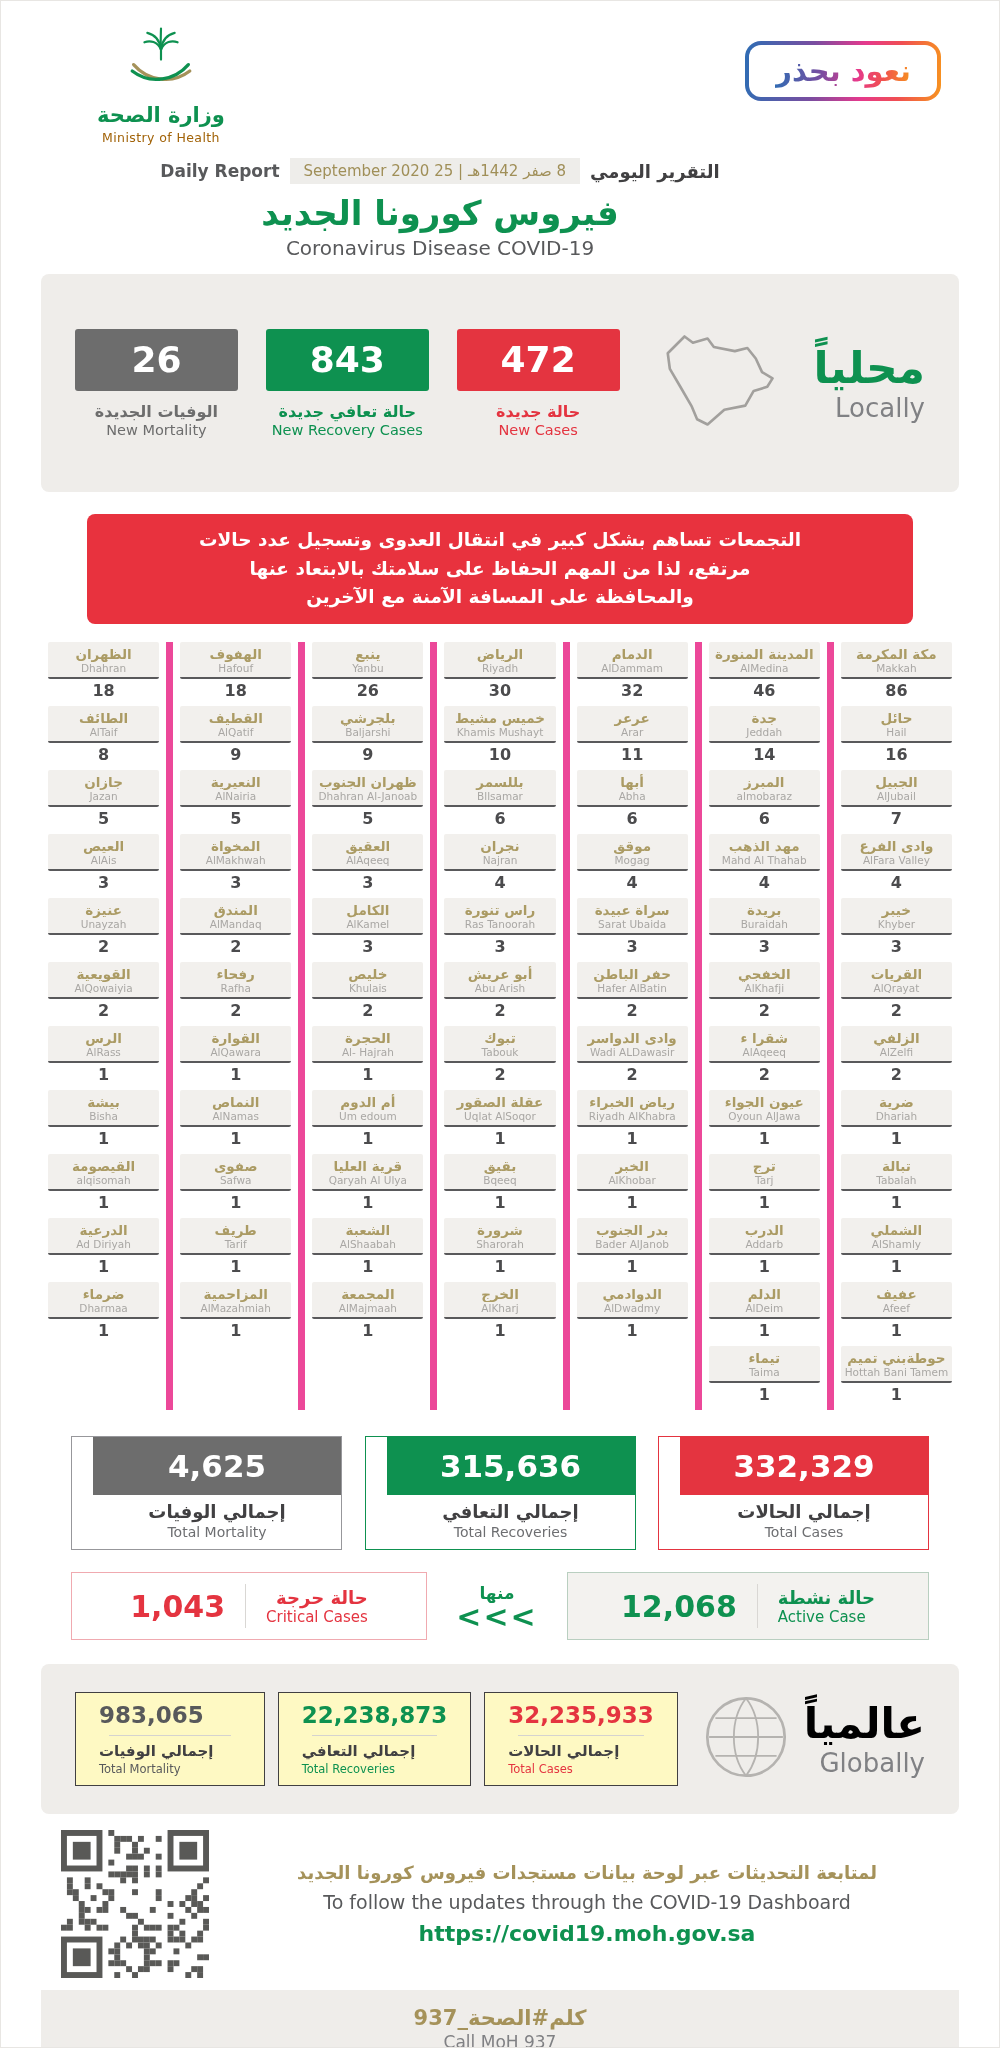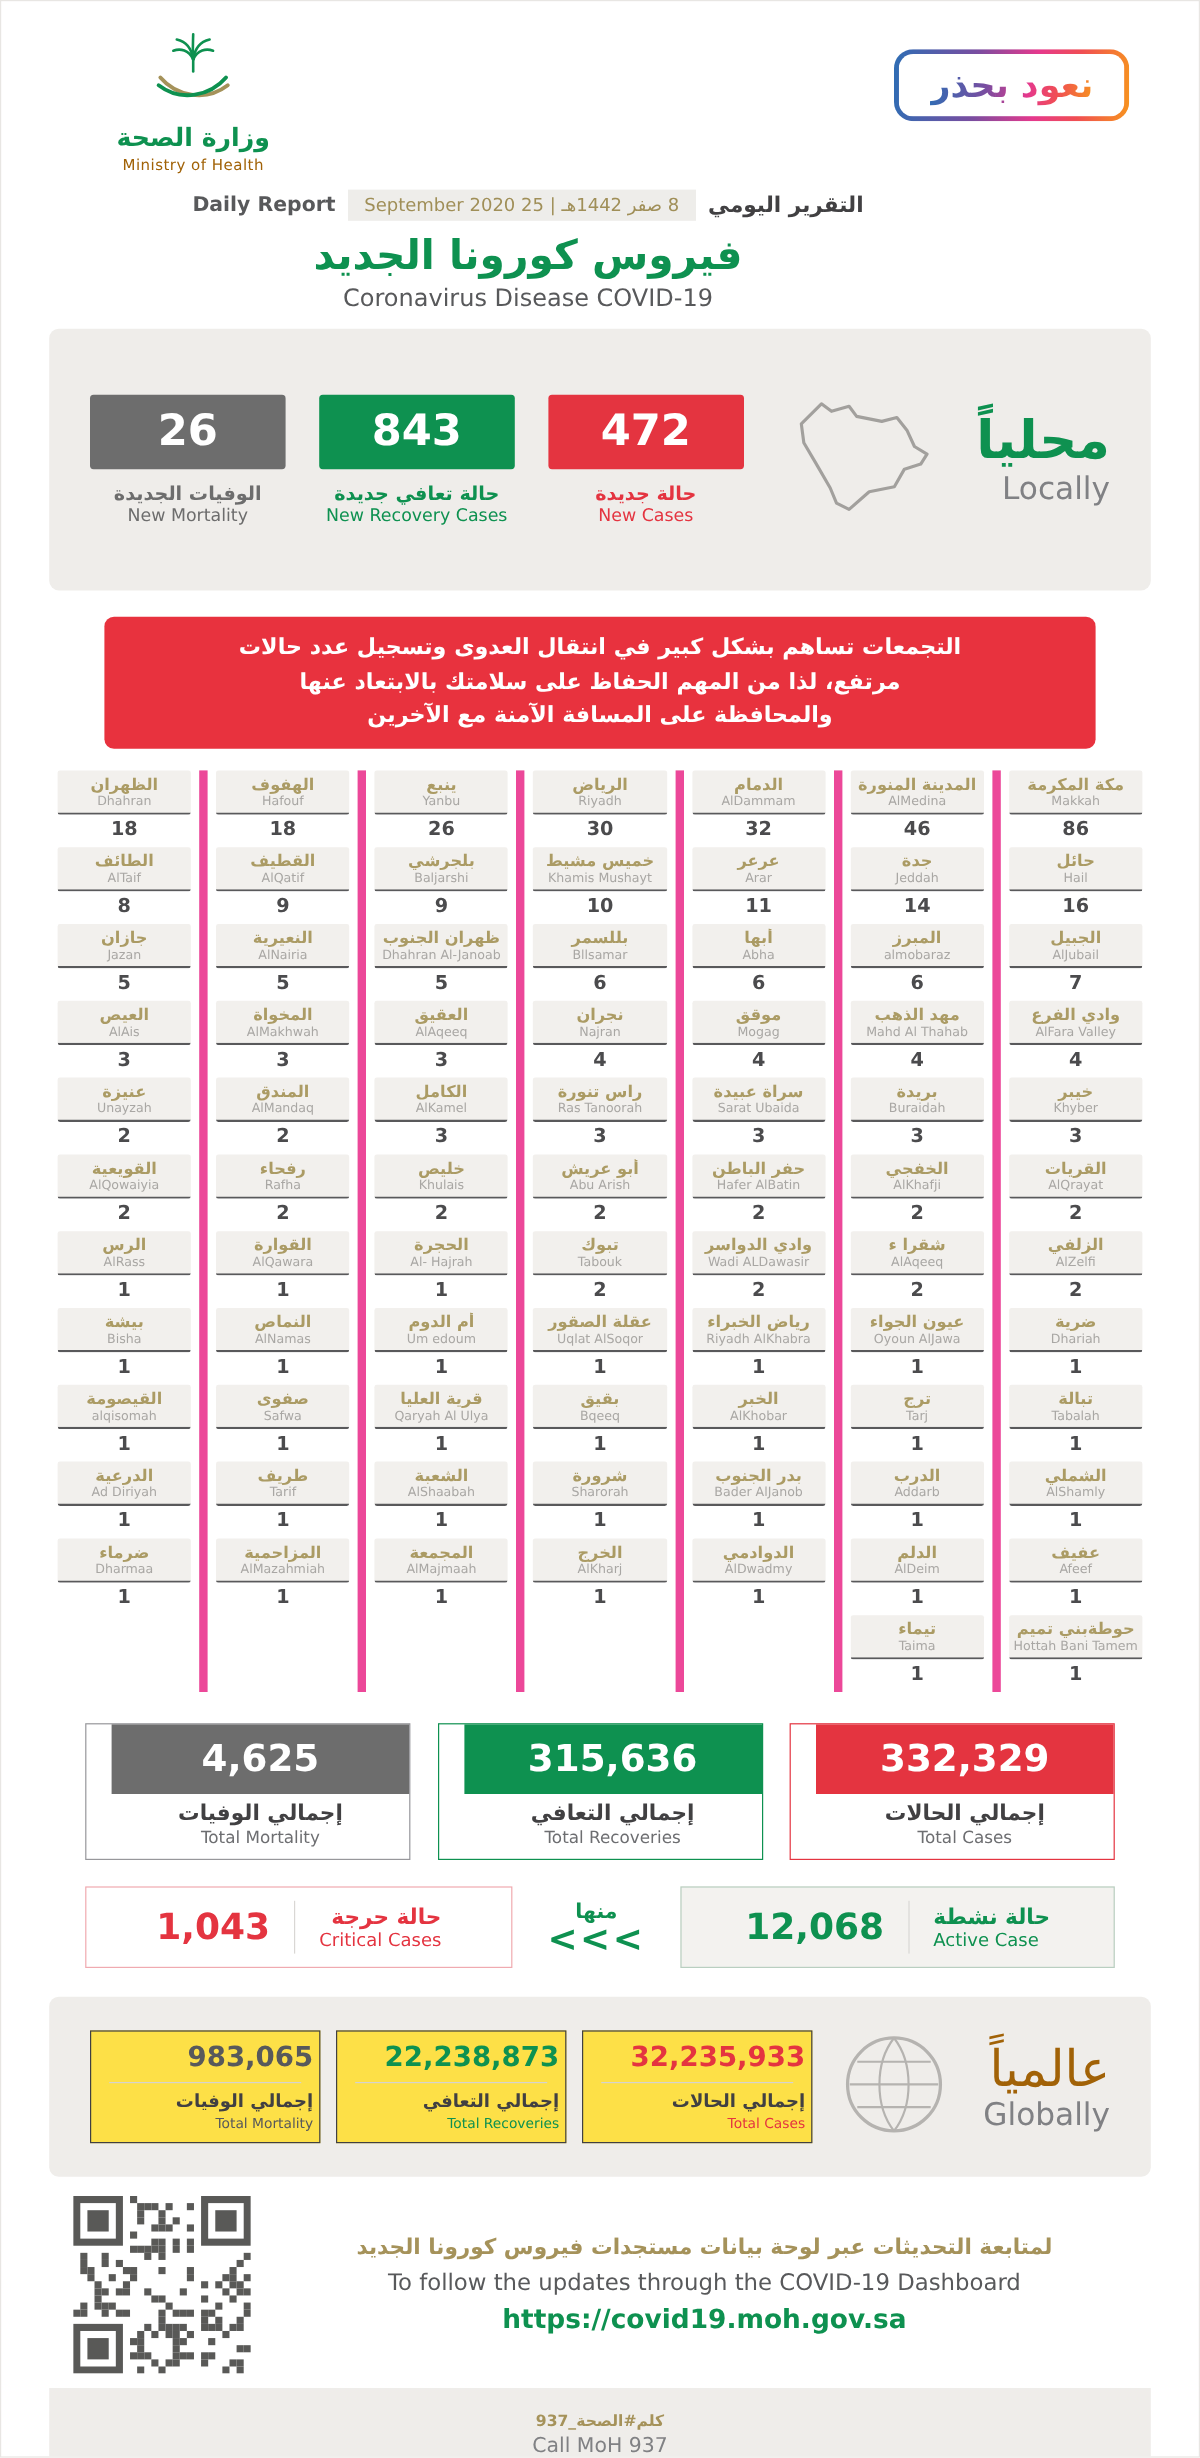--- a/index.html
+++ b/index.html
@@ -77,43 +77,43 @@
   .big-num{font-size:30px;font-weight:bold;}
   .vsep{width:1px;height:44px;background:#d9d7d4;}
   .pair-ar{font-size:18px;font-weight:bold;}
   .pair-en{font-size:15px;}
   .minha{text-align:center;color:#0e9150;}
   .minha-word{font-size:17px;font-weight:bold;}
   .minha-chev{font-size:30px;font-weight:bold;letter-spacing:2px;line-height:.9;}
 
   
   .band.globally{height:150px;gap:13px;margin-top:24px;}
-  .gbox{width:180px;background:#fde047;border:1px solid;text-align:right;padding:9px 5px 9px;}
+  .gbox{width:180px;background:#fef9c3;border:1px solid;text-align:left;padding:9px 23px 9px;}
   .gnum{font-size:23px;font-weight:bold;}
   .gsep{height:1px;background:#d5d3d0;margin:7px 10px 6px;}
   .gar{font-size:15px;font-weight:bold;}
   .gen{font-size:11.5px;margin-top:2px;}
   .gc-gray{color:#58595b}.gc-dark{color:#414042}
   .globe-wrap svg{width:90px;height:90px;margin-left:10px;}
   .glob-head{margin-left:auto;text-align:right;}
-  .glob-ar{font-size:42px;font-weight:normal;color:#a16207;line-height:1.15;}
+  .glob-ar{font-size:42px;font-weight:bold;color:#000000;line-height:1.15;}
   .glob-en{font-size:26px;color:#808184;}
 
   
   .dash{margin:16px 60px 0;display:flex;align-items:center;gap:26px;}
   .qr{width:148px;height:148px;flex:0 0 148px;}
   .dash-text{flex:1;text-align:center;}
   .dash-ar{font-size:18px;color:#a5925a;font-weight:bold;}
   .dash-en{font-size:19px;color:#58595b;margin-top:8px;}
   .dash-url{font-size:22px;color:#0e9150;font-weight:bold;margin-top:8px;}
 
   
   .call-band{margin:12px 40px 0;background:#efedea;height:78px;display:flex;flex-direction:column;
              align-items:center;justify-content:center;}
-  .call-ar{font-size:13px;font-weight:bold;color:#a5925a;}
+  .call-ar{font-size:21px;font-weight:bold;color:#a5925a;}
   .call-en{font-size:17px;color:#808184;margin-top:2px;}
 </style>
 </head>
 <body>
 
 <div class="header">
   <div class="logo">
     <svg viewBox="0 0 100 100">
       <g stroke="#0e9150" stroke-width="3" fill="none" stroke-linecap="round">
         <path d="M50 34 C48 20 40 13 31 11"></path>

